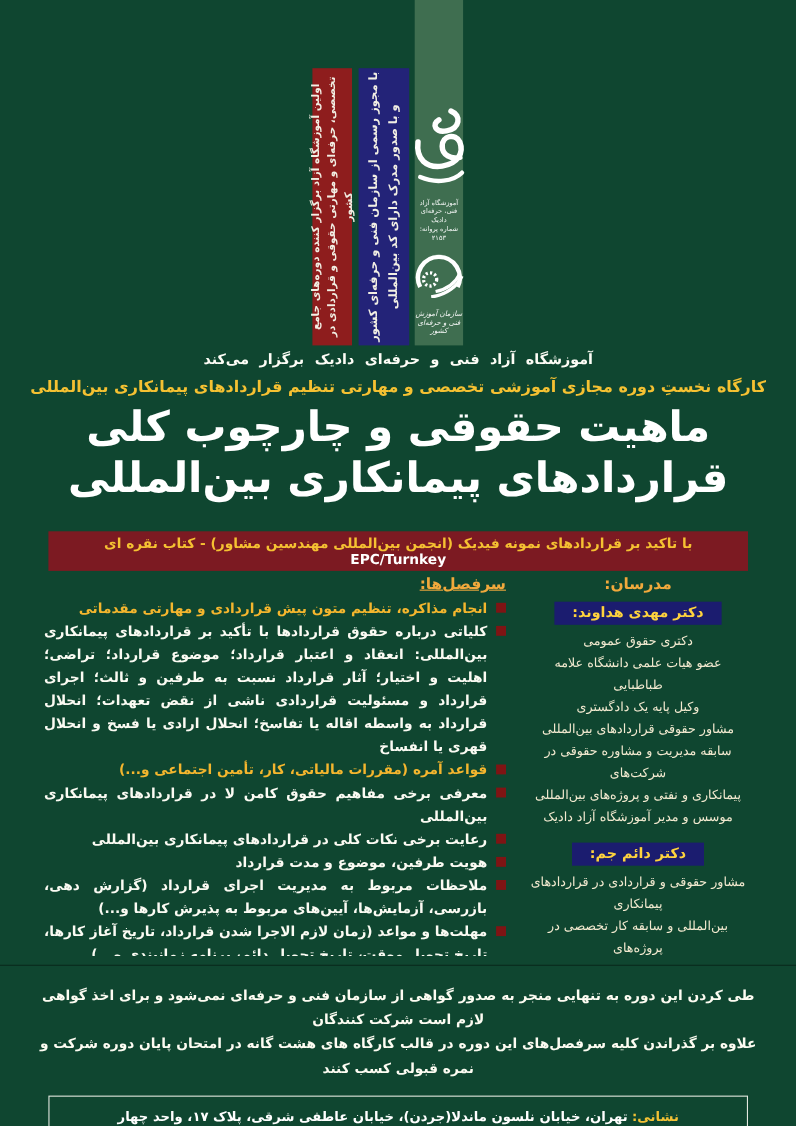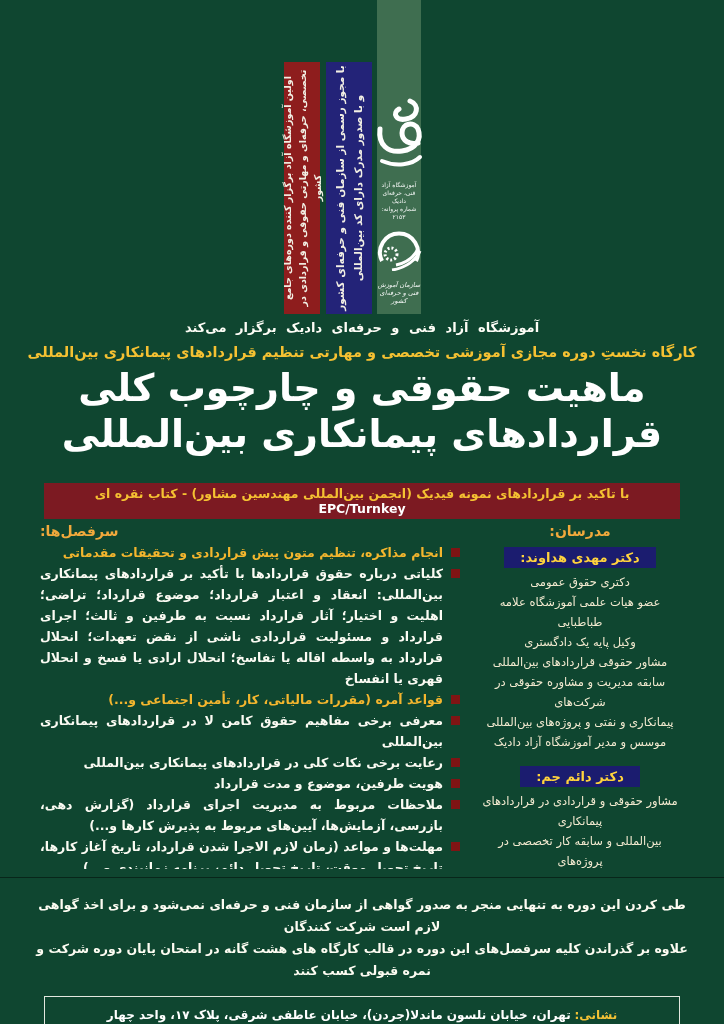--- a/index.html
+++ b/index.html
@@ -41,21 +41,21 @@
 
   .instructors{ width:200px; flex-shrink:0; text-align:center; }
   .instructors .col-heading{ margin-bottom:6px; }
   .name-banner{ display:inline-block; background:#1b1c6f; color:#ffd33d;
                 font-size:13px; font-weight:bold; padding:3px 16px; margin-top:2px; }
   .detail{ color:#f3ead0; font-size:11.5px; line-height:20px; }
   .details{ margin-top:4px; }
   .instructor + .instructor{ margin-top:12px; }
 
   .topics{ flex:1; }
-  .topics .col-heading{ text-align:left; margin-bottom:3px; }
+  .topics .col-heading{ text-align:right; margin-bottom:3px;text-decoration:underline; }
   .topic{ display:flex; align-items:flex-start; }
   .topic .sq{ width:9px; height:9px; background:#7f1414; flex-shrink:0;
               margin-top:6px; margin-left:8px; }
   .topic .txt{ color:#fbfbf3; font-size:12.5px; font-weight:bold; line-height:21px;
                text-align:justify; text-align-last:right; }
   .topic .txt.t-yellow{ color:#f4b62e; }
 
   
   .divider{ margin-top:8px; border-top:1px solid rgba(0,0,0,.45); }
   .note{ margin:16px 30px 0; text-align:center; color:#fdfcf2; font-size:12.5px;
@@ -119,21 +119,21 @@
 
     <div class="columns">
 
       <div class="instructors">
         <div class="col-heading">مدرسان:</div>
 
         <div class="instructor">
           <span class="name-banner">دکتر مهدی هداوند:</span>
           <div class="details">
             <div class="detail">دکتری حقوق عمومی</div>
-            <div class="detail">عضو هیات علمی آموزشگاه علامه طباطبایی</div>
+            <div class="detail">عضو هیات علمی دانشگاه علامه طباطبایی</div>
             <div class="detail">وکیل پایه یک دادگستری</div>
             <div class="detail">مشاور حقوقی قراردادهای بین‌المللی</div>
             <div class="detail">سابقه مدیریت و مشاوره حقوقی در شرکت‌های</div>
             <div class="detail">پیمانکاری و نفتی و پروژه‌های بین‌المللی</div>
             <div class="detail">موسس و مدیر آموزشگاه آزاد دادیک</div>
           </div>
         </div>
 
         <div class="instructor">
           <span class="name-banner">دکتر دائم جم:</span>
@@ -143,21 +143,21 @@
 
           </div>
         </div>
       </div>
 
       <div class="topics">
         <div class="col-heading">سرفصل‌ها:</div>
 
         <div class="topic">
           <span class="sq"></span>
-          <span class="txt t-yellow">انجام مذاکره، تنظیم متون پیش قراردادی و تحقیقات مقدماتی</span>
+          <span class="txt t-yellow">انجام مذاکره، تنظیم متون پیش قراردادی و مهارتی مقدماتی</span>
         </div>
         <div class="topic">
           <span class="sq"></span>
           <span class="txt">کلیاتی درباره حقوق قراردادها با تأکید بر قراردادهای پیمانکاری بین‌المللی: انعقاد و اعتبار قرارداد؛ موضوع قرارداد؛ تراضی؛ اهلیت و اختیار؛ آثار قرارداد نسبت به طرفین و ثالث؛ اجرای قرارداد و مسئولیت قراردادی ناشی از نقض تعهدات؛ انحلال قرارداد به واسطه اقاله یا تفاسخ؛ انحلال ارادی یا فسخ و انحلال قهری یا انفساخ</span>
         </div>
         <div class="topic">
           <span class="sq"></span>
           <span class="txt t-yellow">قواعد آمره (مقررات مالیاتی، کار، تأمین اجتماعی و...)</span>
         </div>
         <div class="topic">

